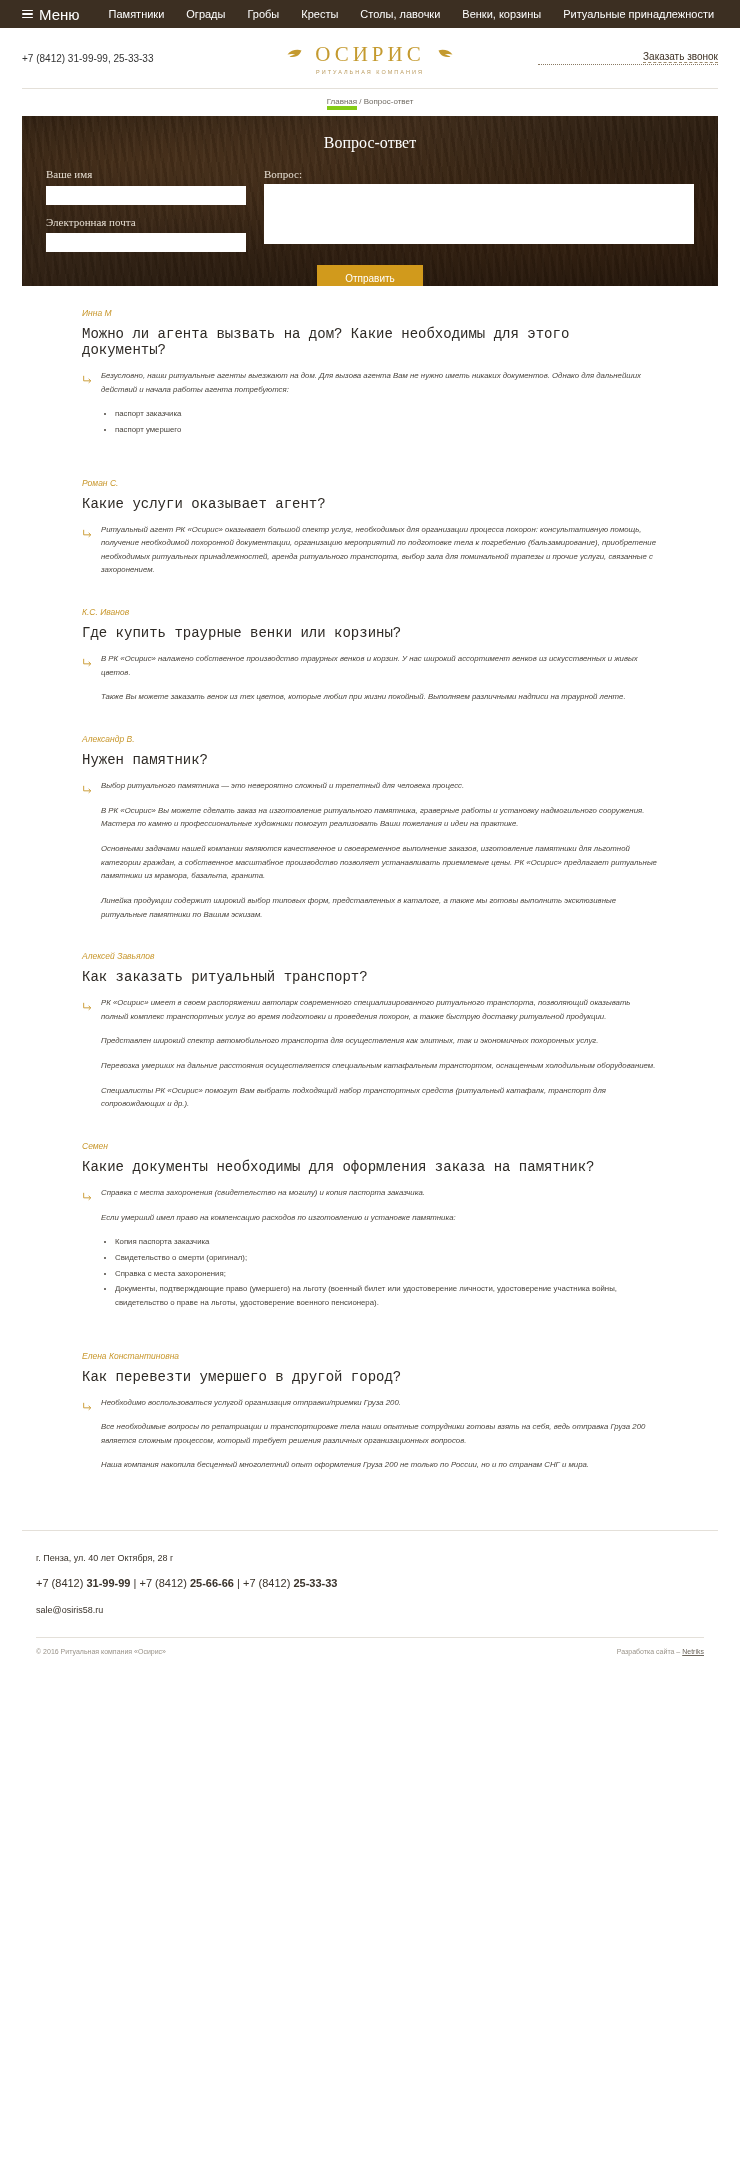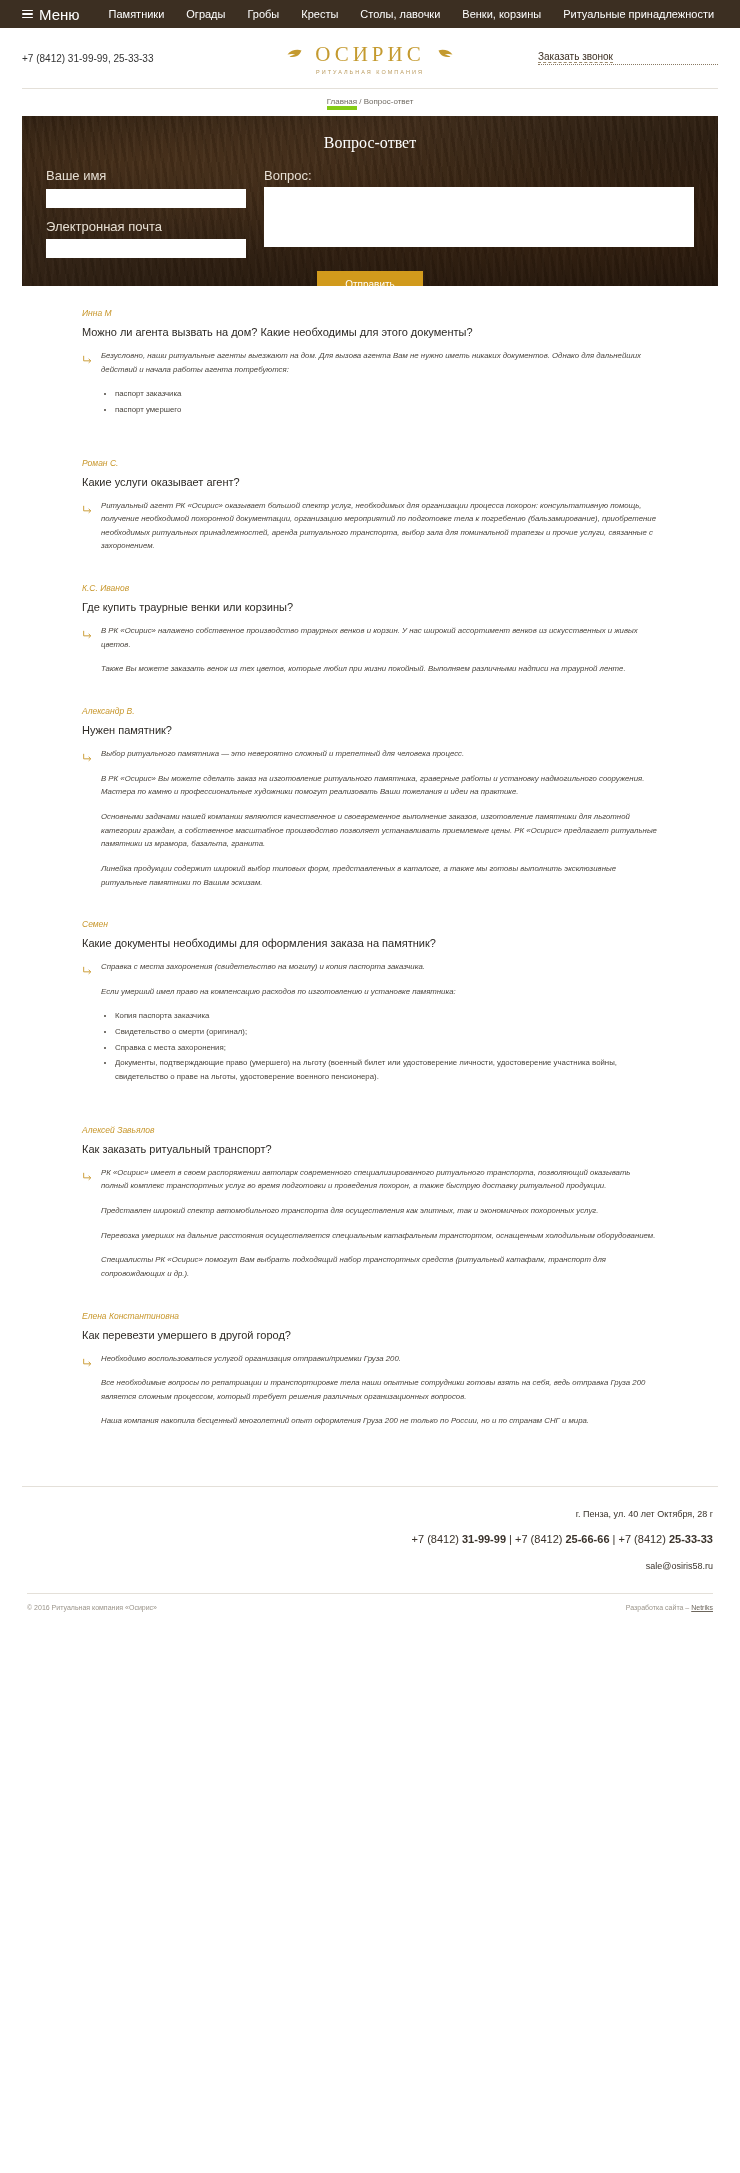--- a/index.html
+++ b/index.html
@@ -47,21 +47,21 @@
   .logo-wrap { flex: 1; text-align: center; }
   .logo-row { display:flex; align-items:center; justify-content:center; gap: 13px; }
   .logo-text {
     font-size: 21px; letter-spacing: 4px; color: #c49a2f;
     font-family: "Liberation Serif", serif;
   }
   .logo-sub {
     font-size: 5.5px; letter-spacing: 2px; color: #b99a5e; margin-top: 2px;
   }
   .call-back {
-    flex: 0 0 auto; width: 180px; 
+    flex: 0 0 auto; width: 180px; text-align: right;
     font-size: 10px; color: #3c2f22;
     border-bottom: 1px dotted #8a7a63; padding-bottom:1px;
     cursor:pointer;
   }
   .call-back-inner { border-bottom: 1px dashed #9c8a6e; display:inline-block; }
 
   .sep { height:1px; background:#e4e0d9; margin: 0 22px; }
 
   
   .breadcrumb {
@@ -96,21 +96,21 @@
   }
   .hero-inner { position: relative; z-index: 3; padding: 14px 24px 0; }
   .hero h1 {
     margin: 4px 0 16px; text-align:center; color:#fff;
     font-weight: normal; font-size: 16px;
     font-family: "Liberation Serif", serif;
   }
   .form-row { display:flex; gap: 18px; }
   .form-col-left { width: 200px; }
   .form-col-right { flex: 1; }
-  .field-label { font-size: 13px; color: #e6ded2; margin-bottom: 4px; }
+  .field-label { font-size: 11px; color: #e6ded2; margin-bottom: 4px; font-family: Liberation Serif, serif; }
   .text-input {
     width: 100%; height: 19px; border: none; background:#fff;
     font-size: 9px; padding: 0 5px; font-family:"Liberation Sans", sans-serif;
   }
   .mb12 { margin-bottom: 11px; }
   .textarea {
     width: 100%; height: 60px; border:none; background:#fff; resize:none;
     font-size: 9px; padding: 4px 5px; font-family:"Liberation Sans", sans-serif;
   }
   .submit-wrap { text-align:center; margin-top: 13px; }
@@ -119,34 +119,34 @@
     padding: 8px 28px; cursor:pointer; font-family:"Liberation Sans", sans-serif;
   }
 
   
   .qa-list { padding: 22px 82px 10px 82px; }
   .qa-item { margin-bottom: 30px; }
   .qa-author {
     color:#c8972c; font-size:8.5px; font-style: italic; margin-bottom: 8px;
   }
   .qa-question {
-    font-size: 11px; color:#2e2a25; margin-bottom: 11px;
-    font-family: Liberation Sans, sans-serif;
+    font-size: 14px; color:#2e2a25; margin-bottom: 11px;
+    font-family: Liberation Mono, monospace;
   }
   .qa-answer { display:flex; gap: 9px; }
   .arrow-icon { flex: 0 0 10px; padding-top: 2px; }
   .qa-body { flex:1; font-size: 7.8px; line-height: 1.75; color: #4a453e; }
   .qa-body p { margin: 0 0 11px; font-style: italic; }
   .qa-body p:last-child { margin-bottom: 0; }
   .qa-body ul { margin: 0 0 11px 0; padding-left: 14px; }
   .qa-body li { margin-bottom: 2px; }
 
   
   .footer-sep { height:1px; background:#e4e0d9; margin: 18px 22px 0; }
-  .footer { padding: 22px 27px 0; text-align:right; }
+  .footer { padding: 22px 36px 0; text-align:left; }
   .footer-address { font-size: 9px; color:#3a332b; margin-bottom: 14px; }
   .footer-phones { font-size: 11px; color:#3a332b; margin-bottom: 16px; }
   .footer-phones b { font-weight: bold; }
   .footer-mail { font-size: 9px; color:#3a332b; margin-bottom: 22px; }
   .footer-bar {
     border-top: 1px solid #e4e0d9;
     margin: 0 0 0 0;
     display:flex; justify-content: space-between;
     padding: 10px 0 16px;
     font-size: 7px; color:#9a948a;
@@ -277,52 +277,52 @@
           <div class="qa-body">
             <p>Выбор ритуального памятника — это невероятно сложный и трепетный для человека процесс.</p>
             <p>В РК «Осирис» Вы можете сделать заказ на изготовление ритуального памятника, граверные работы и установку надмогильного сооружения. Мастера по камню и профессиональные художники помогут реализовать Ваши пожелания и идеи на практике.</p>
             <p>Основными задачами нашей компании являются качественное и своевременное выполнение заказов, изготовление памятники для льготной категории граждан, а собственное масштабное производство позволяет устанавливать приемлемые цены.
 РК «Осирис» предлагает ритуальные памятники из мрамора, базальта, гранита.</p>
             <p>Линейка продукции содержит широкий выбор типовых форм, представленных в каталоге, а также мы готовы выполнить эксклюзивные ритуальные памятники по Вашим эскизам.</p>
           </div>
         </div>
       </div>
       <div class="qa-item">
+        <div class="qa-author">Алексей Завьялов</div>
+        <div class="qa-question">Как заказать ритуальный транспорт?</div>
+        <div class="qa-answer">
+          <div class="arrow-icon"><svg width="10" height="10" viewBox="0 0 12 12">
+              <path d="M2 1 L2 7 L10 7" fill="none" stroke="#c8972c" stroke-width="1.1"></path>
+              <path d="M8 4.6 L10.6 7 L8 9.4" fill="none" stroke="#c8972c" stroke-width="1.1"></path>
+            </svg></div>
+          <div class="qa-body">
+            <p>РК «Осирис» имеет в своем распоряжении автопарк современного специализированного ритуального транспорта, позволяющий оказывать полный комплекс транспортных услуг во время подготовки и проведения похорон, а также быструю доставку ритуальной продукции.</p>
+            <p>Представлен широкий спектр автомобильного транспорта для осуществления как элитных, так и экономичных похоронных услуг.</p>
+            <p>Перевозка умерших на дальние расстояния осуществляется специальным катафальным транспортом, оснащенным холодильным оборудованием.</p>
+            <p>Специалисты РК «Осирис» помогут Вам выбрать подходящий набор транспортных средств (ритуальный катафалк, транспорт для сопровождающих и др.).</p>
+          </div>
+        </div>
+      </div>
+      <div class="qa-item">
         <div class="qa-author">Семен</div>
         <div class="qa-question">Какие документы необходимы для оформления заказа на памятник?</div>
         <div class="qa-answer">
           <div class="arrow-icon"><svg width="10" height="10" viewBox="0 0 12 12">
               <path d="M2 1 L2 7 L10 7" fill="none" stroke="#c8972c" stroke-width="1.1"></path>
               <path d="M8 4.6 L10.6 7 L8 9.4" fill="none" stroke="#c8972c" stroke-width="1.1"></path>
             </svg></div>
           <div class="qa-body">
             <p>Справка с места захоронения (свидетельство на могилу) и копия паспорта заказчика.</p>
             <p>Если умерший имел право на компенсацию расходов по изготовлению и установке памятника:</p>
             <ul>
               <li>Копия паспорта заказчика</li>
               <li>Свидетельство о смерти (оригинал);</li>
               <li>Справка с места захоронения;</li>
               <li>Документы, подтверждающие право (умершего) на льготу (военный билет или удостоверение личности, удостоверение участника войны, свидетельство о праве на льготы, удостоверение военного пенсионера).</li>
             </ul>
-          </div>
-        </div>
-      </div>
-      <div class="qa-item">
-        <div class="qa-author">Алексей Завьялов</div>
-        <div class="qa-question">Как заказать ритуальный транспорт?</div>
-        <div class="qa-answer">
-          <div class="arrow-icon"><svg width="10" height="10" viewBox="0 0 12 12">
-              <path d="M2 1 L2 7 L10 7" fill="none" stroke="#c8972c" stroke-width="1.1"></path>
-              <path d="M8 4.6 L10.6 7 L8 9.4" fill="none" stroke="#c8972c" stroke-width="1.1"></path>
-            </svg></div>
-          <div class="qa-body">
-            <p>РК «Осирис» имеет в своем распоряжении автопарк современного специализированного ритуального транспорта, позволяющий оказывать полный комплекс транспортных услуг во время подготовки и проведения похорон, а также быструю доставку ритуальной продукции.</p>
-            <p>Представлен широкий спектр автомобильного транспорта для осуществления как элитных, так и экономичных похоронных услуг.</p>
-            <p>Перевозка умерших на дальние расстояния осуществляется специальным катафальным транспортом, оснащенным холодильным оборудованием.</p>
-            <p>Специалисты РК «Осирис» помогут Вам выбрать подходящий набор транспортных средств (ритуальный катафалк, транспорт для сопровождающих и др.).</p>
           </div>
         </div>
       </div>
       <div class="qa-item">
         <div class="qa-author">Елена Константиновна</div>
         <div class="qa-question">Как перевезти умершего в другой город?</div>
         <div class="qa-answer">
           <div class="arrow-icon"><svg width="10" height="10" viewBox="0 0 12 12">
               <path d="M2 1 L2 7 L10 7" fill="none" stroke="#c8972c" stroke-width="1.1"></path>
               <path d="M8 4.6 L10.6 7 L8 9.4" fill="none" stroke="#c8972c" stroke-width="1.1"></path>

